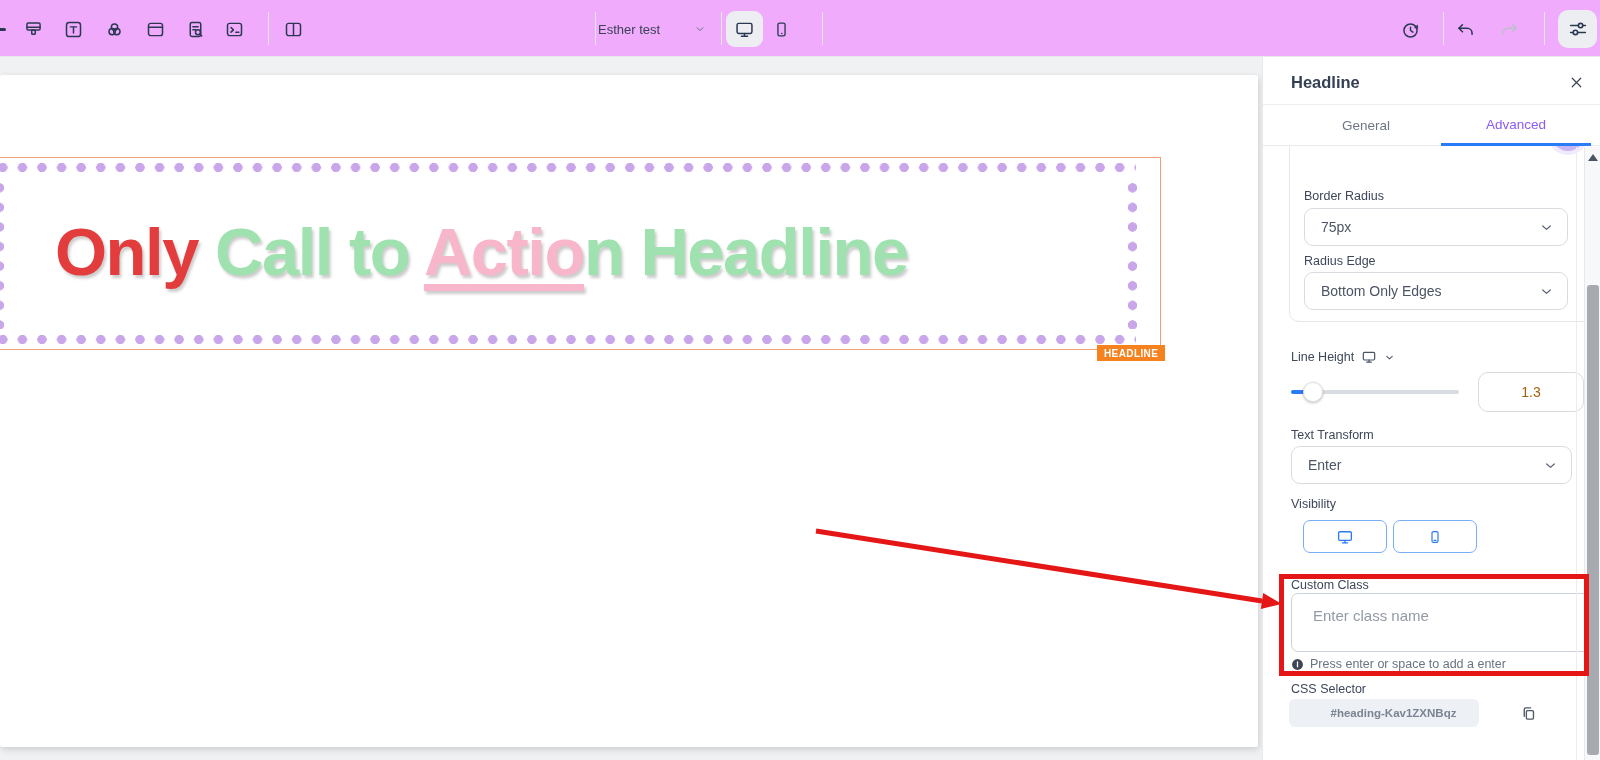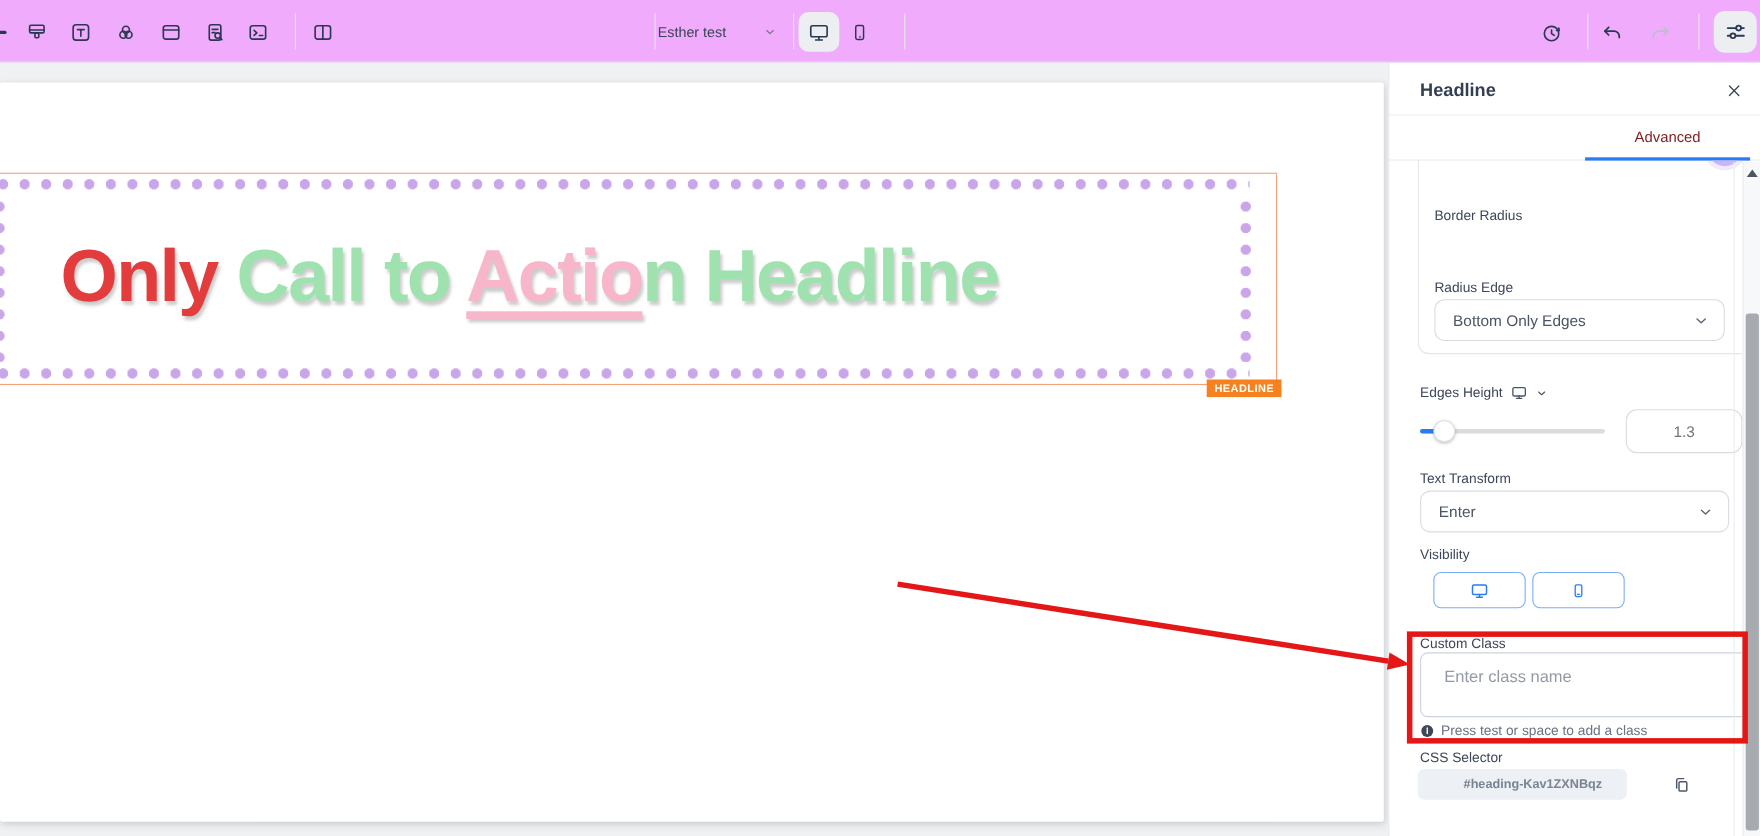--- a/index.html
+++ b/index.html
@@ -36,34 +36,34 @@
   #el-badge { position:absolute; left:1097px; top:270px; background:#f5821f; color:#fff; font-size:10px; font-weight:bold; letter-spacing:.4px; padding:3px 7px 2px 7px; }
 
   
   #panel { position:absolute; left:1262px; top:57px; width:338px; height:703px; background:#fff; border-left:1px solid #e6e8eb; z-index:10; }
   #panel-title { position:absolute; left:28px; top:16px; font-size:16.5px; font-weight:600; color:#333f52; }
   .xbtn { position:absolute; right:13px; top:14px; width:22px; height:22px; display:flex; align-items:center; justify-content:center; color:#3a4452; background:none; border:none; cursor:pointer; }
   #hdr-div { position:absolute; left:0; top:47px; width:338px; height:1px; background:#eceef1; }
   #tabs { position:absolute; left:0; top:48px; width:338px; height:41px; border-bottom:1px solid #e9ebee; }
   .tab { position:absolute; top:0; width:150px; height:41px; display:flex; align-items:center; justify-content:center; font-size:13.5px; background:none; border:none; cursor:pointer; }
   .tab-general { left:28px; color:#6e7684; }
-  .tab-advanced { left:178px; color:#7f1d1d; border-bottom:3px solid #2a7bf6; }
+  .tab-advanced { left:178px; color:#8b5cf6; border-bottom:3px solid #2a7bf6; }
 
   #pcontent { position:absolute; left:0; top:89px; width:338px; bottom:0; overflow:hidden; }
   .plabel { position:absolute; font-size:12.5px; color:#3d4759; }
   .pselect { position:absolute; height:38px; background:#fff; border:1px solid #d8dce1; border-radius:9px; display:flex; align-items:center; padding-left:16px; font-size:14px; color:#4b5563; cursor:pointer; }
   .pselect .chev { position:absolute; right:13px; top:11px; color:#5a6472; }
 
   #card { position:absolute; left:26px; top:-18px; width:331px; height:194px; border:1px solid #e3e6ea; border-radius:10px; }
   #purple-dot { position:absolute; left:262px; top:-10px; width:32px; height:32px; border-radius:50%; background:#c9b4f4; box-shadow:0 0 0 4px rgba(201,180,244,.28); }
 
   #slider-track { position:absolute; left:28px; top:244px; width:168px; height:4px; border-radius:2px; background:#d9dce0; cursor:pointer; }
   #slider-fill { position:absolute; left:0; top:0; width:24px; height:4px; border-radius:2px; background:#2a7bf6; }
   #slider-thumb { position:absolute; left:40px; top:236px; width:20px; height:20px; border-radius:50%; background:#fff; border:1px solid #dfe3e7; box-shadow:0 1px 3px rgba(0,0,0,.28); cursor:grab; }
-  #lh-value { position:absolute; left:215px; top:226px; width:106px; height:40px; border:1px solid #d8dce1; border-radius:10px; display:flex; align-items:center; justify-content:center; font-size:14px; color:#737373; }
+  #lh-value { position:absolute; left:215px; top:226px; width:106px; height:40px; border:1px solid #d8dce1; border-radius:10px; display:flex; align-items:center; justify-content:center; font-size:14px; color:#a16207; }
 
   .visbtn { position:absolute; top:374px; width:84px; height:33px; border:1px solid #7aadf8; border-radius:7px; background:#fff; display:flex; align-items:center; justify-content:center; color:#2a7bf6; cursor:pointer; }
 
   #class-input { position:absolute; left:28px; top:447px; width:326px; height:59px; border:1px solid #ccd3da; border-radius:7px; padding:0 20px 14px 21px; font-size:15px; color:#3d4759; font-family:"Liberation Sans",sans-serif; }
   #class-input::placeholder { color:#939aa5; }
   #hint-row { position:absolute; left:28px; top:511px; display:flex; align-items:center; gap:6px; font-size:12.5px; color:#6a7380; }
   #sel-pill { position:absolute; left:26px; top:553px; width:190px; height:28px; background:#edf0f4; border-radius:6px; display:flex; align-items:center; justify-content:center; font-size:11.5px; font-weight:bold; color:#7a8492;padding-left:19px; }
   #copy-btn { position:absolute; left:254px; top:556px; width:22px; height:22px; display:flex; align-items:center; justify-content:center; color:#4e5866; background:none; border:none; cursor:pointer; }
 
   
@@ -211,40 +211,47 @@
 <aside id="panel">
   <div id="panel-title">Headline</div>
   <button class="xbtn">
     <svg width="17" height="17" viewBox="0 0 24 24" fill="none" stroke="currentColor" stroke-width="1.7" stroke-linecap="round">
         <path d="M6 6l12 12M18 6L6 18"></path>
       </svg>
   </button>
   <div id="hdr-div"></div>
 
   <div id="tabs">
+    <button class="tab tab-general">General</button>
     <button class="tab tab-advanced">Advanced</button>
   </div>
 
   <div id="pcontent">
     <div id="card">
       <span id="purple-dot"></span>
 
       <span class="plabel" style="left:14px; top:60px;">Border Radius</span>
+      <div class="pselect" style="left:14px; top:79px; width:264px;">
+        <span>75px</span>
+        <svg class="chev" width="15" height="15" viewBox="0 0 24 24" fill="none" stroke="currentColor" stroke-width="2" stroke-linecap="round" stroke-linejoin="round">
+            <path d="M6 9.5l6 5.5 6-5.5"></path>
+          </svg>
+      </div>
 
       <span class="plabel" style="left:14px; top:125px;">Radius Edge</span>
       <div class="pselect" style="left:14px; top:143px; width:264px;">
         <span>Bottom Only Edges</span>
         <svg class="chev" width="15" height="15" viewBox="0 0 24 24" fill="none" stroke="currentColor" stroke-width="2" stroke-linecap="round" stroke-linejoin="round">
             <path d="M6 9.5l6 5.5 6-5.5"></path>
           </svg>
       </div>
     </div>
 
     <span class="plabel" style="left:28px; top:203px; display:flex; align-items:center; gap:7px;">
-      <span>Edges Height</span>
+      <span>Line Height</span>
       <svg width="16" height="16" viewBox="0 0 24 24" fill="none" stroke="#4a5464" stroke-width="1.8" stroke-linecap="round">
           <rect x="3.5" y="5" width="17" height="11.5" rx="1.8"></rect>
           <path d="M12 16.5v3M8.5 19.8h7"></path>
         </svg>
       <svg width="11" height="11" viewBox="0 0 24 24" fill="none" stroke="#4a5464" stroke-width="2.2" stroke-linecap="round" stroke-linejoin="round">
           <path d="M6 9.5l6 5.5 6-5.5"></path>
         </svg>
     </span>
     <div id="slider-track">
         <span id="slider-fill"></span>
@@ -274,21 +281,21 @@
         </svg>
     </button>
 
     <span class="plabel" style="left:28px; top:432px;">Custom Class</span>
     <input id="class-input" type="text" placeholder="Enter class name" style="">
     <div id="hint-row">
       <svg width="13" height="13" viewBox="0 0 24 24">
           <circle cx="12" cy="12" r="10" fill="#3e4655"></circle>
           <path d="M12 10.8v5.4M12 7.2v2" stroke="#fff" stroke-width="2.4" stroke-linecap="round"></path>
         </svg>
-      <span>Press test or space to add a class</span>
+      <span>Press enter or space to add a enter</span>
     </div>
 
     <span class="plabel" style="left:28px; top:536px;">CSS Selector</span>
     <div id="sel-pill">#heading-Kav1ZXNBqz</div>
     <button id="copy-btn">
       <svg width="17" height="17" viewBox="0 0 24 24" fill="none" stroke="currentColor" stroke-width="1.9" stroke-linecap="round" stroke-linejoin="round">
           <rect x="9" y="8" width="10" height="12" rx="1.5"></rect>
           <path d="M6 16V6.5A2.5 2.5 0 0 1 8.5 4H15"></path>
         </svg>
     </button>

